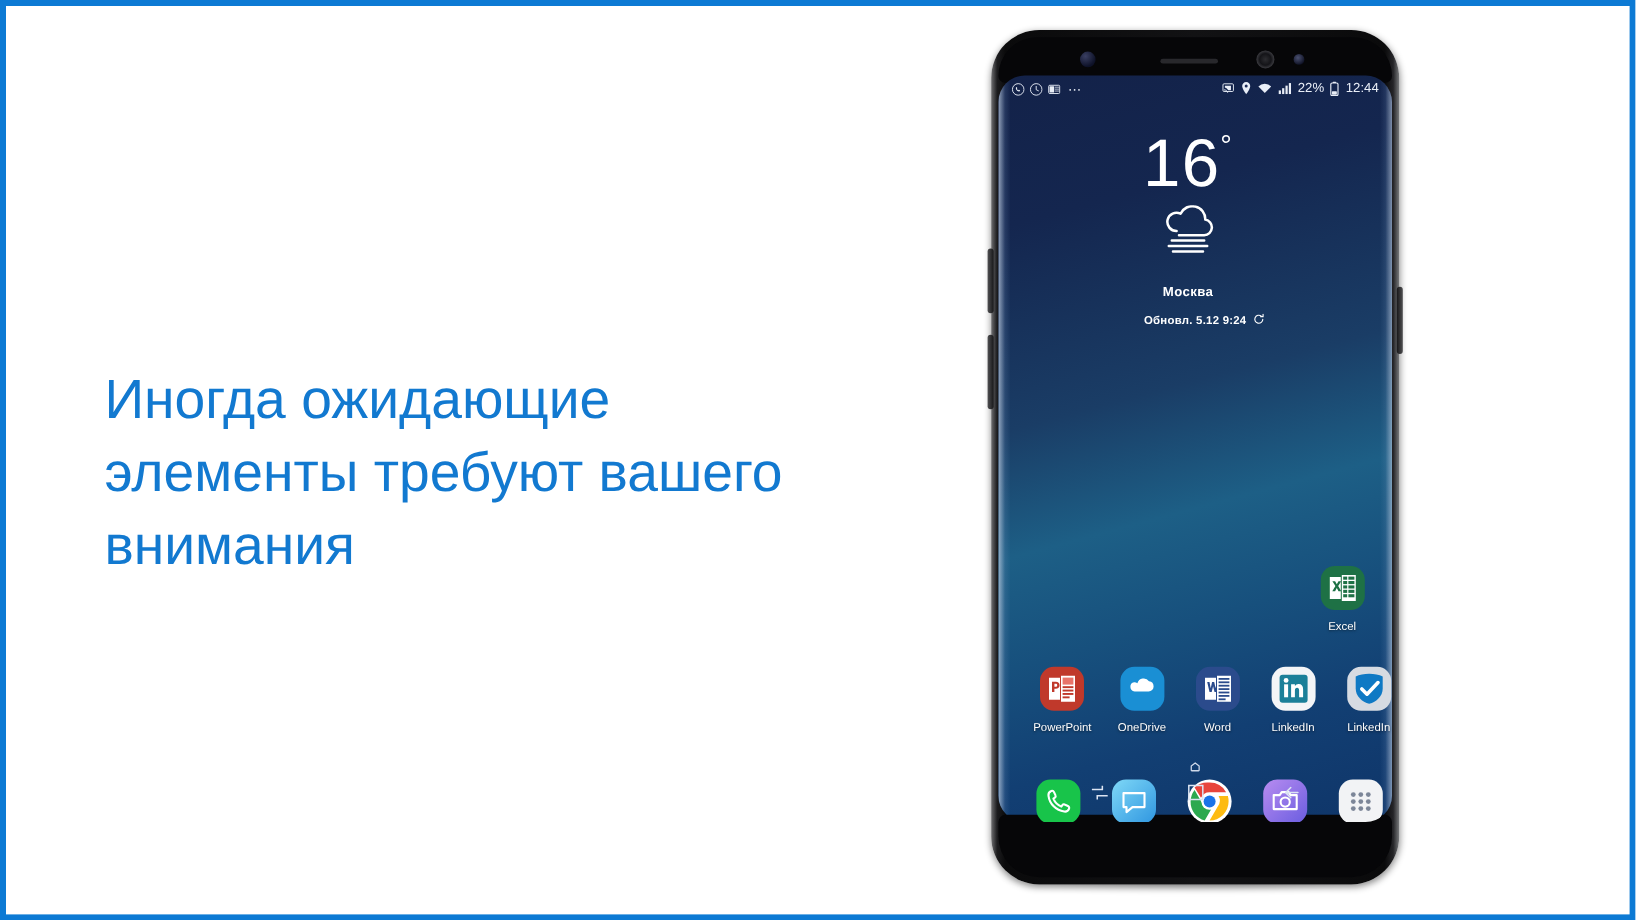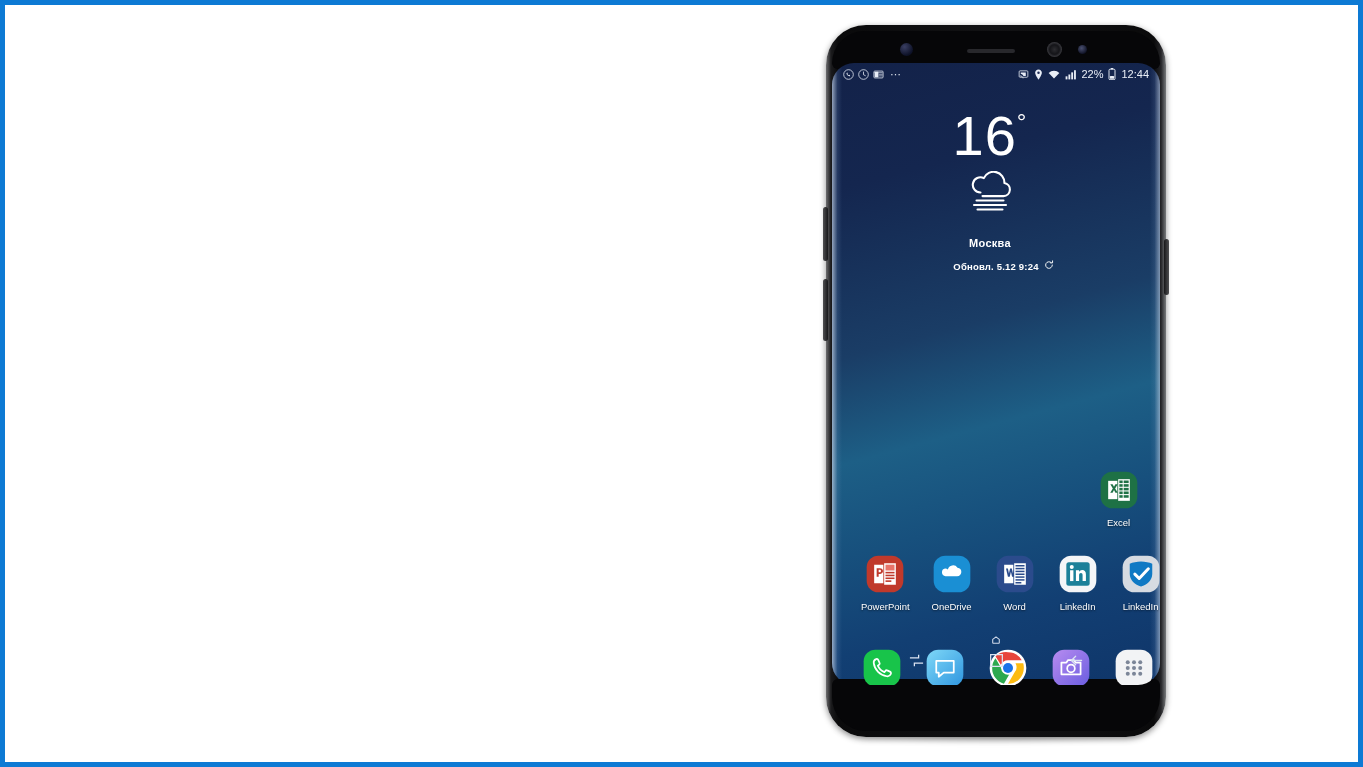--- a/index.html
+++ b/index.html
@@ -133,21 +133,21 @@
   #status-bar {
     position: absolute; left: 0; top: 0;
     width: 100%; height: 22px;
     display: flex; align-items: center;
     padding: 0 11px;
     color: #e9eef7;
     font-size: 10.5px;
     z-index: 5;
   }
   #status-left { display: flex; align-items: center; gap: 4px; }
-  #status-right { display: flex; align-items: flex-end; gap: 5px; margin-left: auto; }
+  #status-right { display: flex; align-items: flex-start; gap: 5px; margin-left: auto; }
   .sb-ico { display: inline-flex; align-items: center; }
   .sb-txt { font-size: 11px; letter-spacing: 0px; }
   #status-dots { letter-spacing: 1.5px; font-size: 11px; opacity: .92; margin-left: 2px; }
 
   
   #weather {
     position: absolute; left: 0; right: 12px; top: 44px;
     text-align: center; color: #ffffff;
     z-index: 3;
   }
@@ -218,20 +218,21 @@
     width: 328px; height: 52px;
     border-radius: 6px 6px 34px 34px;
     background: #060608;
   }
 </style>
 </head>
 <body>
 
 <div id="slide">
 
+  <div id="headline">Иногда ожидающие элементы требуют вашего внимания</div>
 
   <div id="phone-wrap">
 
     <div id="phone-shadow"></div>
     <div id="phone-body"></div>
 
     <div id="btn-volume"></div>
     <div id="btn-bixby"></div>
     <div id="btn-power"></div>
 

